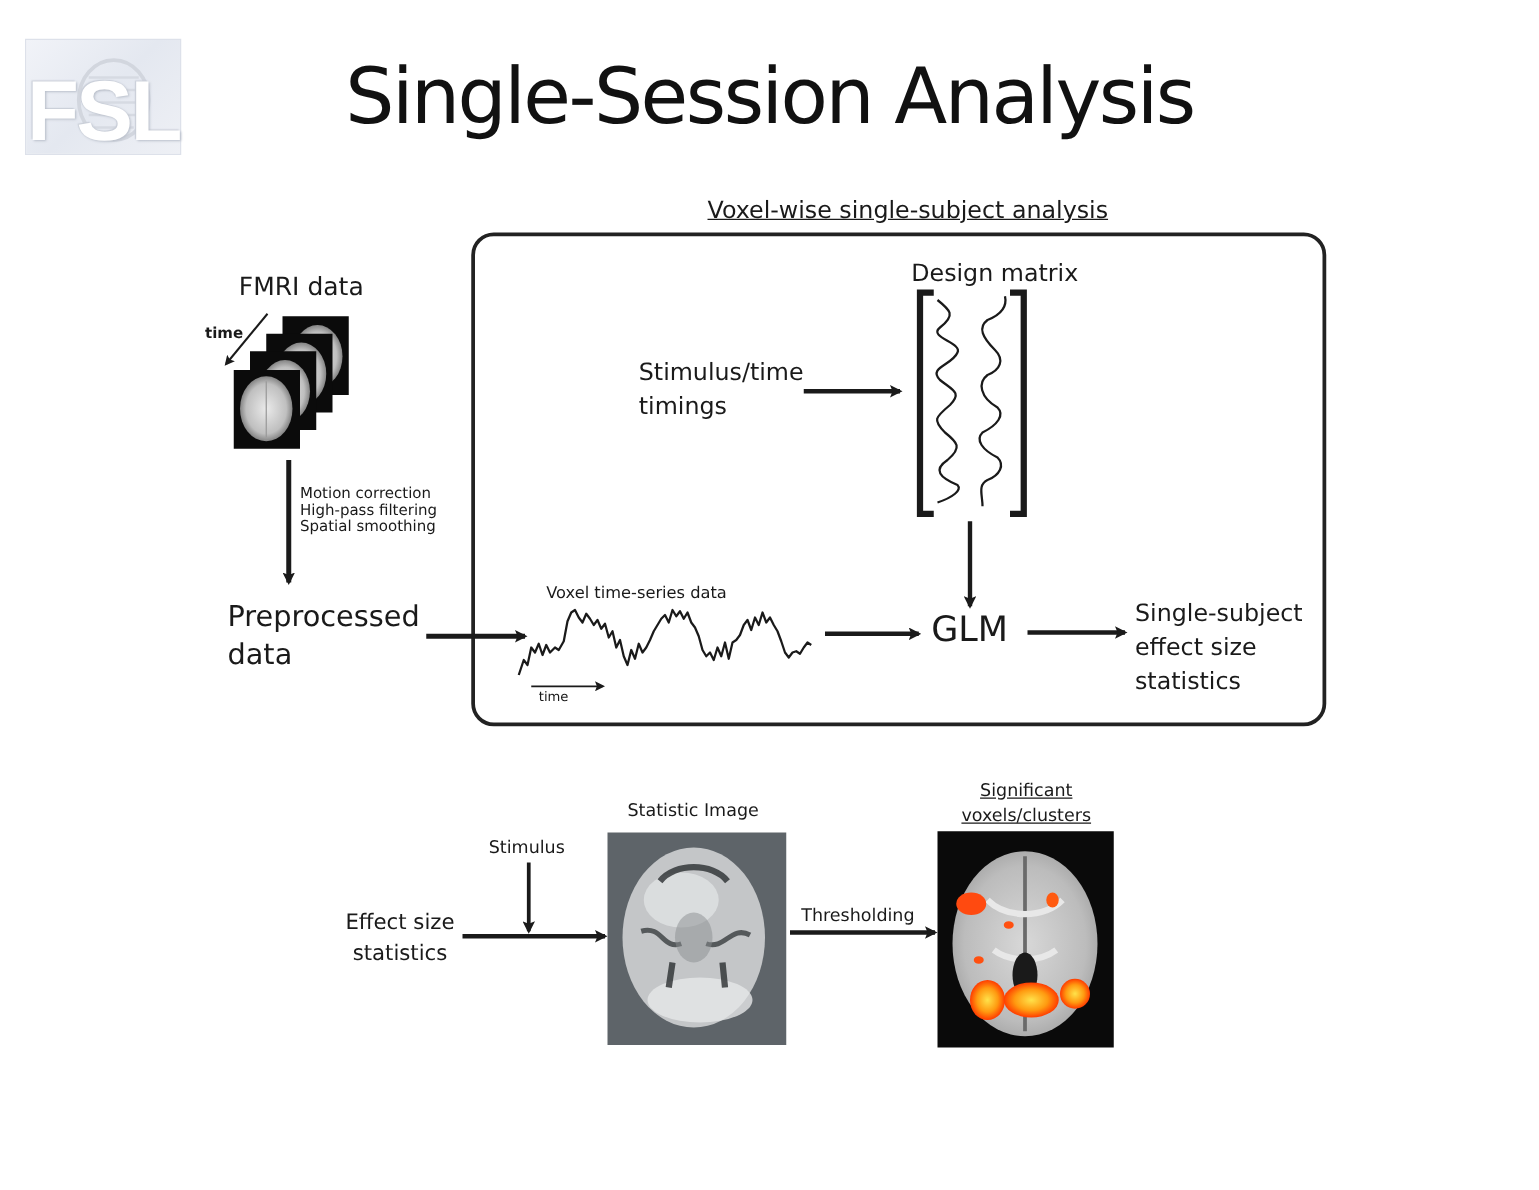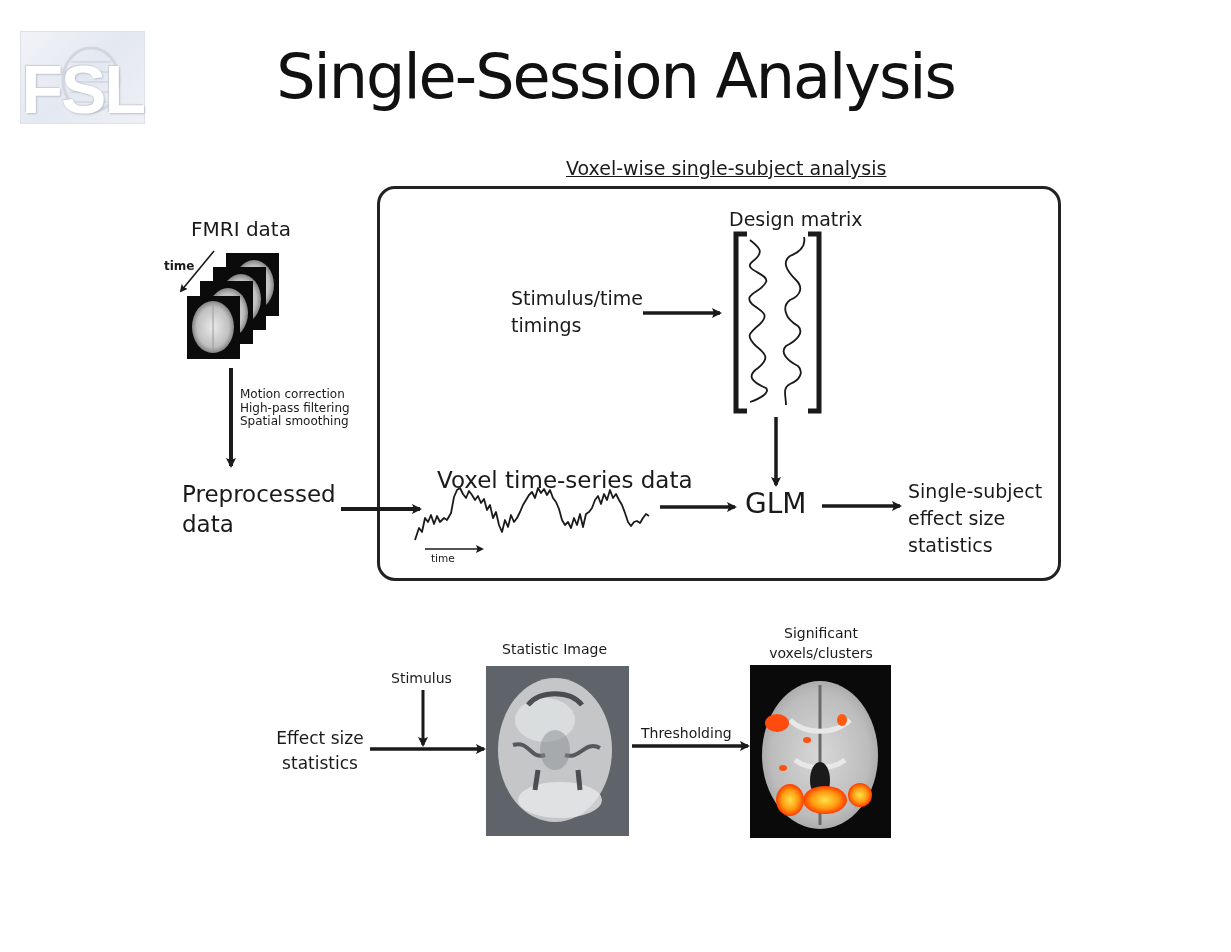--- a/index.html
+++ b/index.html
@@ -52,39 +52,39 @@
   <div>data</div>
 </div>
 
 <div class="abs lbl" style="left:713px;top:208px;font-size:19px;margin-left:16px;">Design matrix</div>
 
 <div class="abs lbl" style="left:511px;top:285px;font-size:19px;line-height:27px;">
   <div>Stimulus/time</div>
   <div>timings</div>
 </div>
 
-<div class="abs lbl" style="left:437px;top:467px;font-size:23px;">Voxel time-series data</div>
+<div class="abs lbl" style="left:437px;top:467px;font-size:13px;">Voxel time-series data</div>
 <div class="abs lbl" style="left:431px;top:552px;font-size:10.5px;">time</div>
 
 <div class="abs lbl" style="left:745px;top:487px;font-size:28px;">GLM</div>
 
 <div class="abs lbl" style="left:908px;top:478px;font-size:19px;line-height:27px;">
   <div>Single-subject</div>
   <div>effect size</div>
   <div>statistics</div>
 </div>
 
 <div class="abs lbl" style="left:391px;top:670px;font-size:14px;">Stimulus</div>
 <div class="abs lbl" style="left:276px;top:726px;font-size:17px;line-height:25px;text-align:center;width:88px;">
   <div>Effect size</div>
   <div>statistics</div>
 </div>
 <div class="abs lbl" style="left:502px;top:641px;font-size:14px;">Statistic Image</div>
 <div class="abs lbl" style="left:641px;top:725px;font-size:14px;">Thresholding</div>
-<div class="abs lbl" style="left:750px;top:623px;width:142px;font-size:14px;line-height:20px;text-align:center;">
+<div class="abs lbl" style="left:750px;top:623px;width:142px;font-size:14px;line-height:20px;text-align:center;text-decoration:underline;">
   <div>Significant</div>
   <div>voxels/clusters</div>
 </div>
 
 <svg class="layer" width="1231" height="952" viewBox="0 0 1231 952">
   <defs>
     <marker id="ah" markerWidth="10" markerHeight="10" refX="8" refY="5" orient="auto" markerUnits="userSpaceOnUse">
       <path d="M0,0 L10,5 L0,10 L2,5 Z" fill="#1a1a1a"></path>
     </marker>
     <marker id="ahs" markerWidth="8" markerHeight="8" refX="6" refY="4" orient="auto" markerUnits="userSpaceOnUse">

